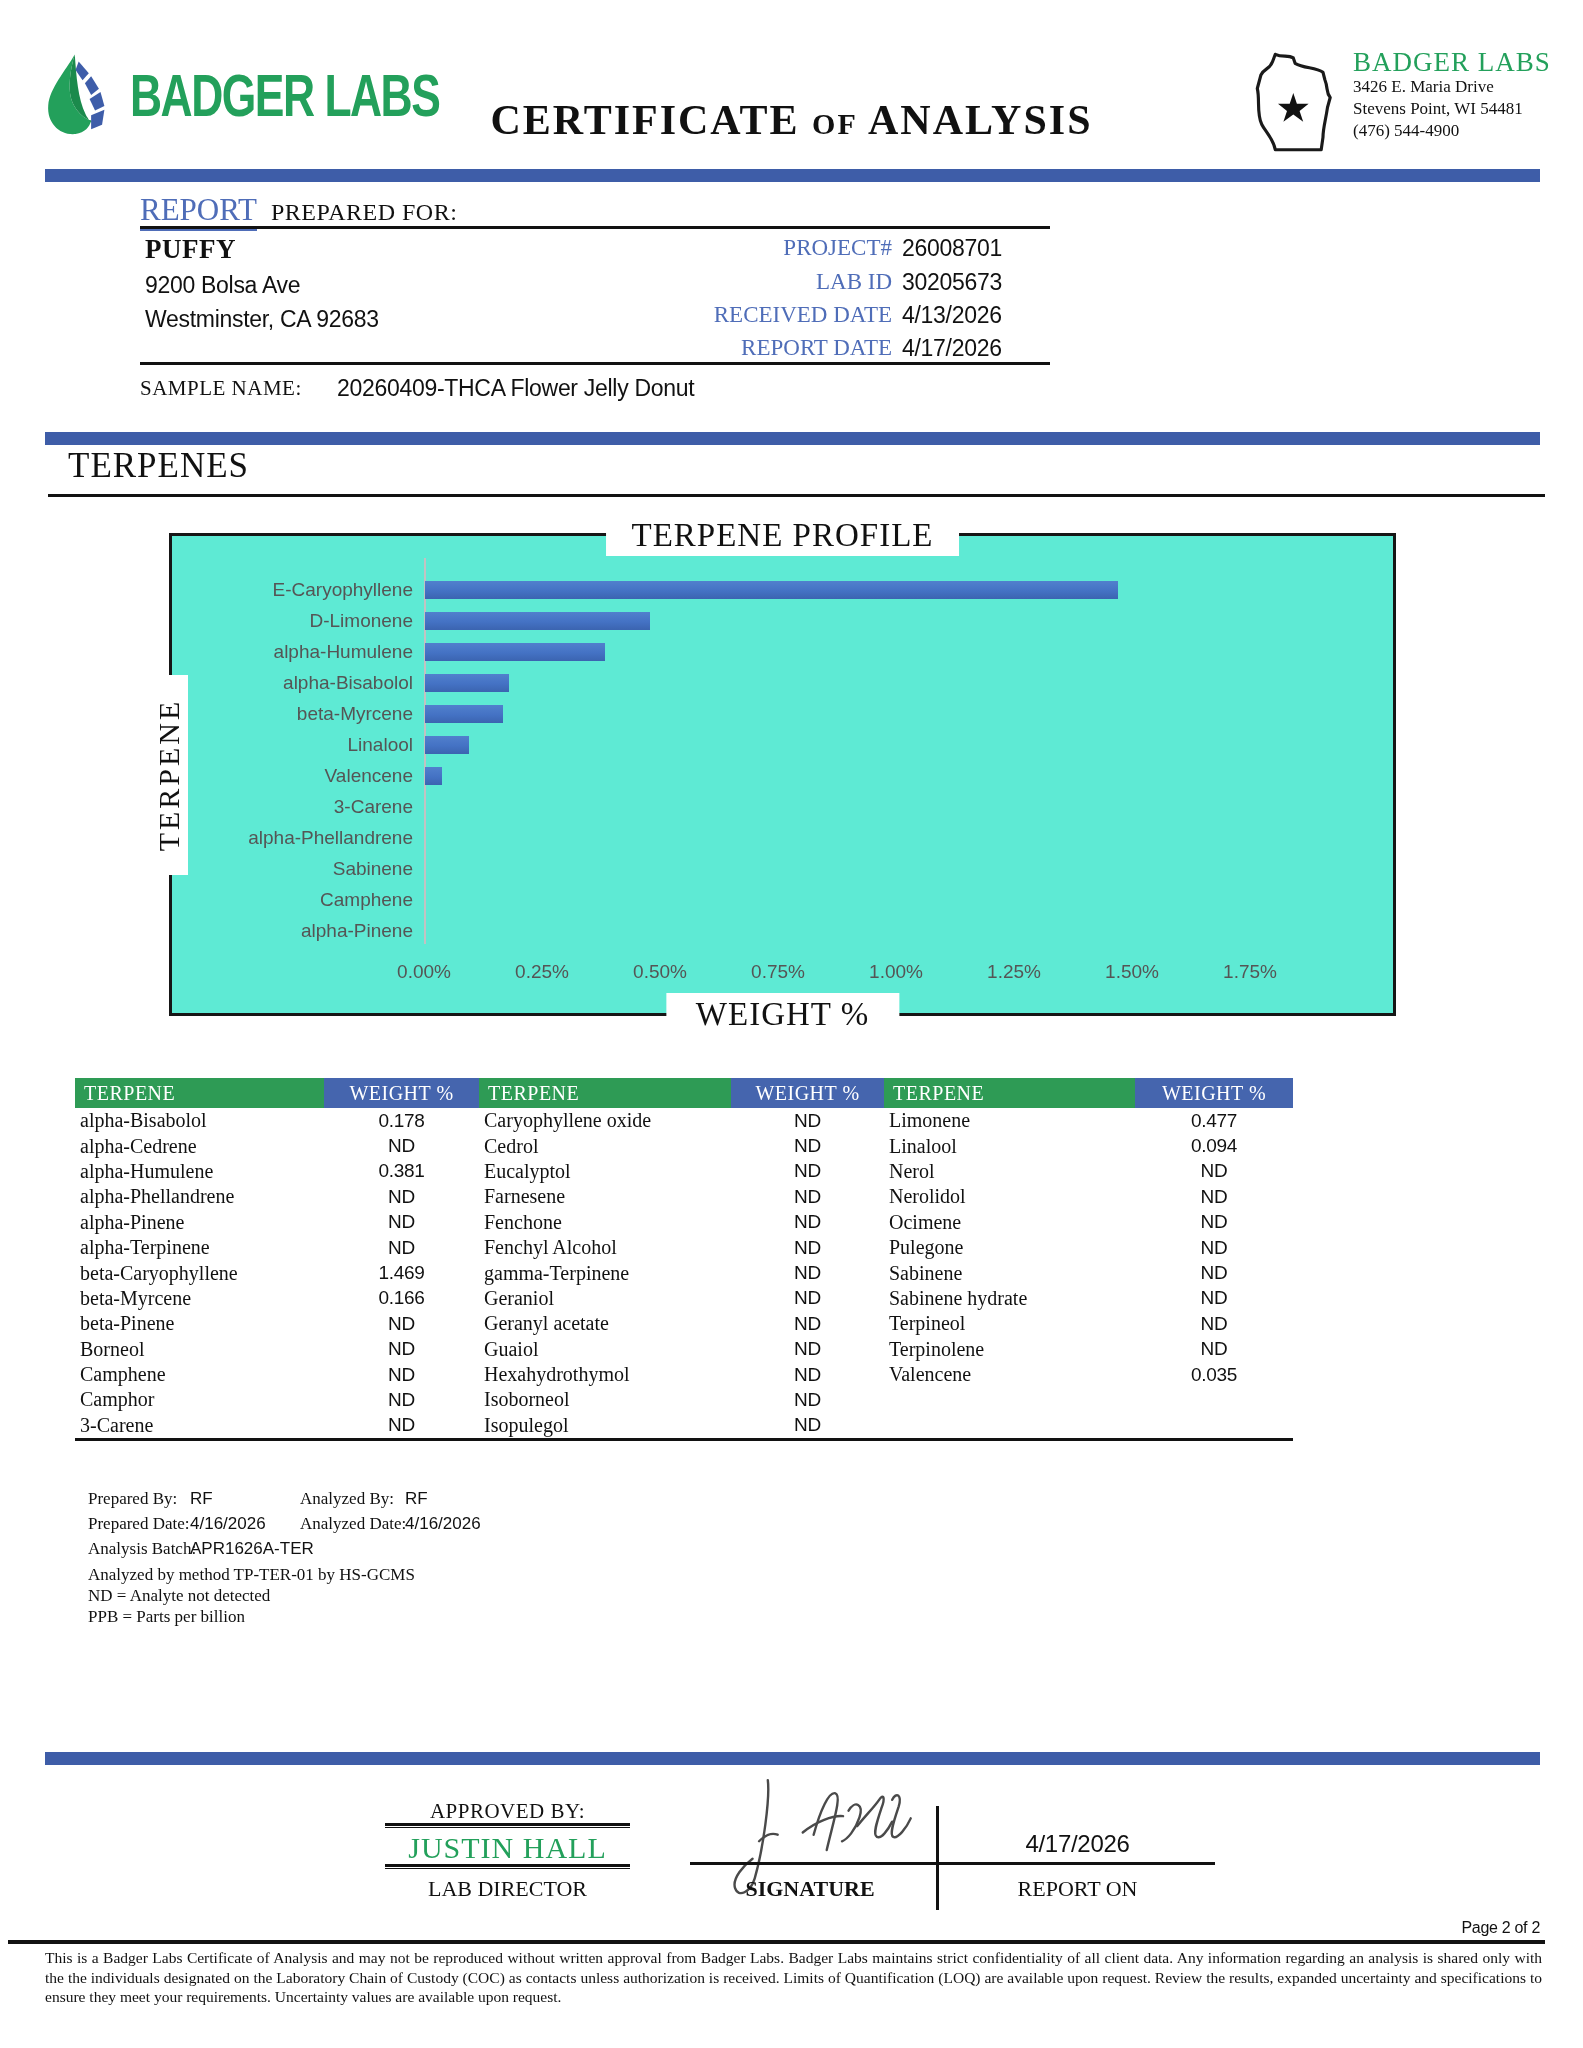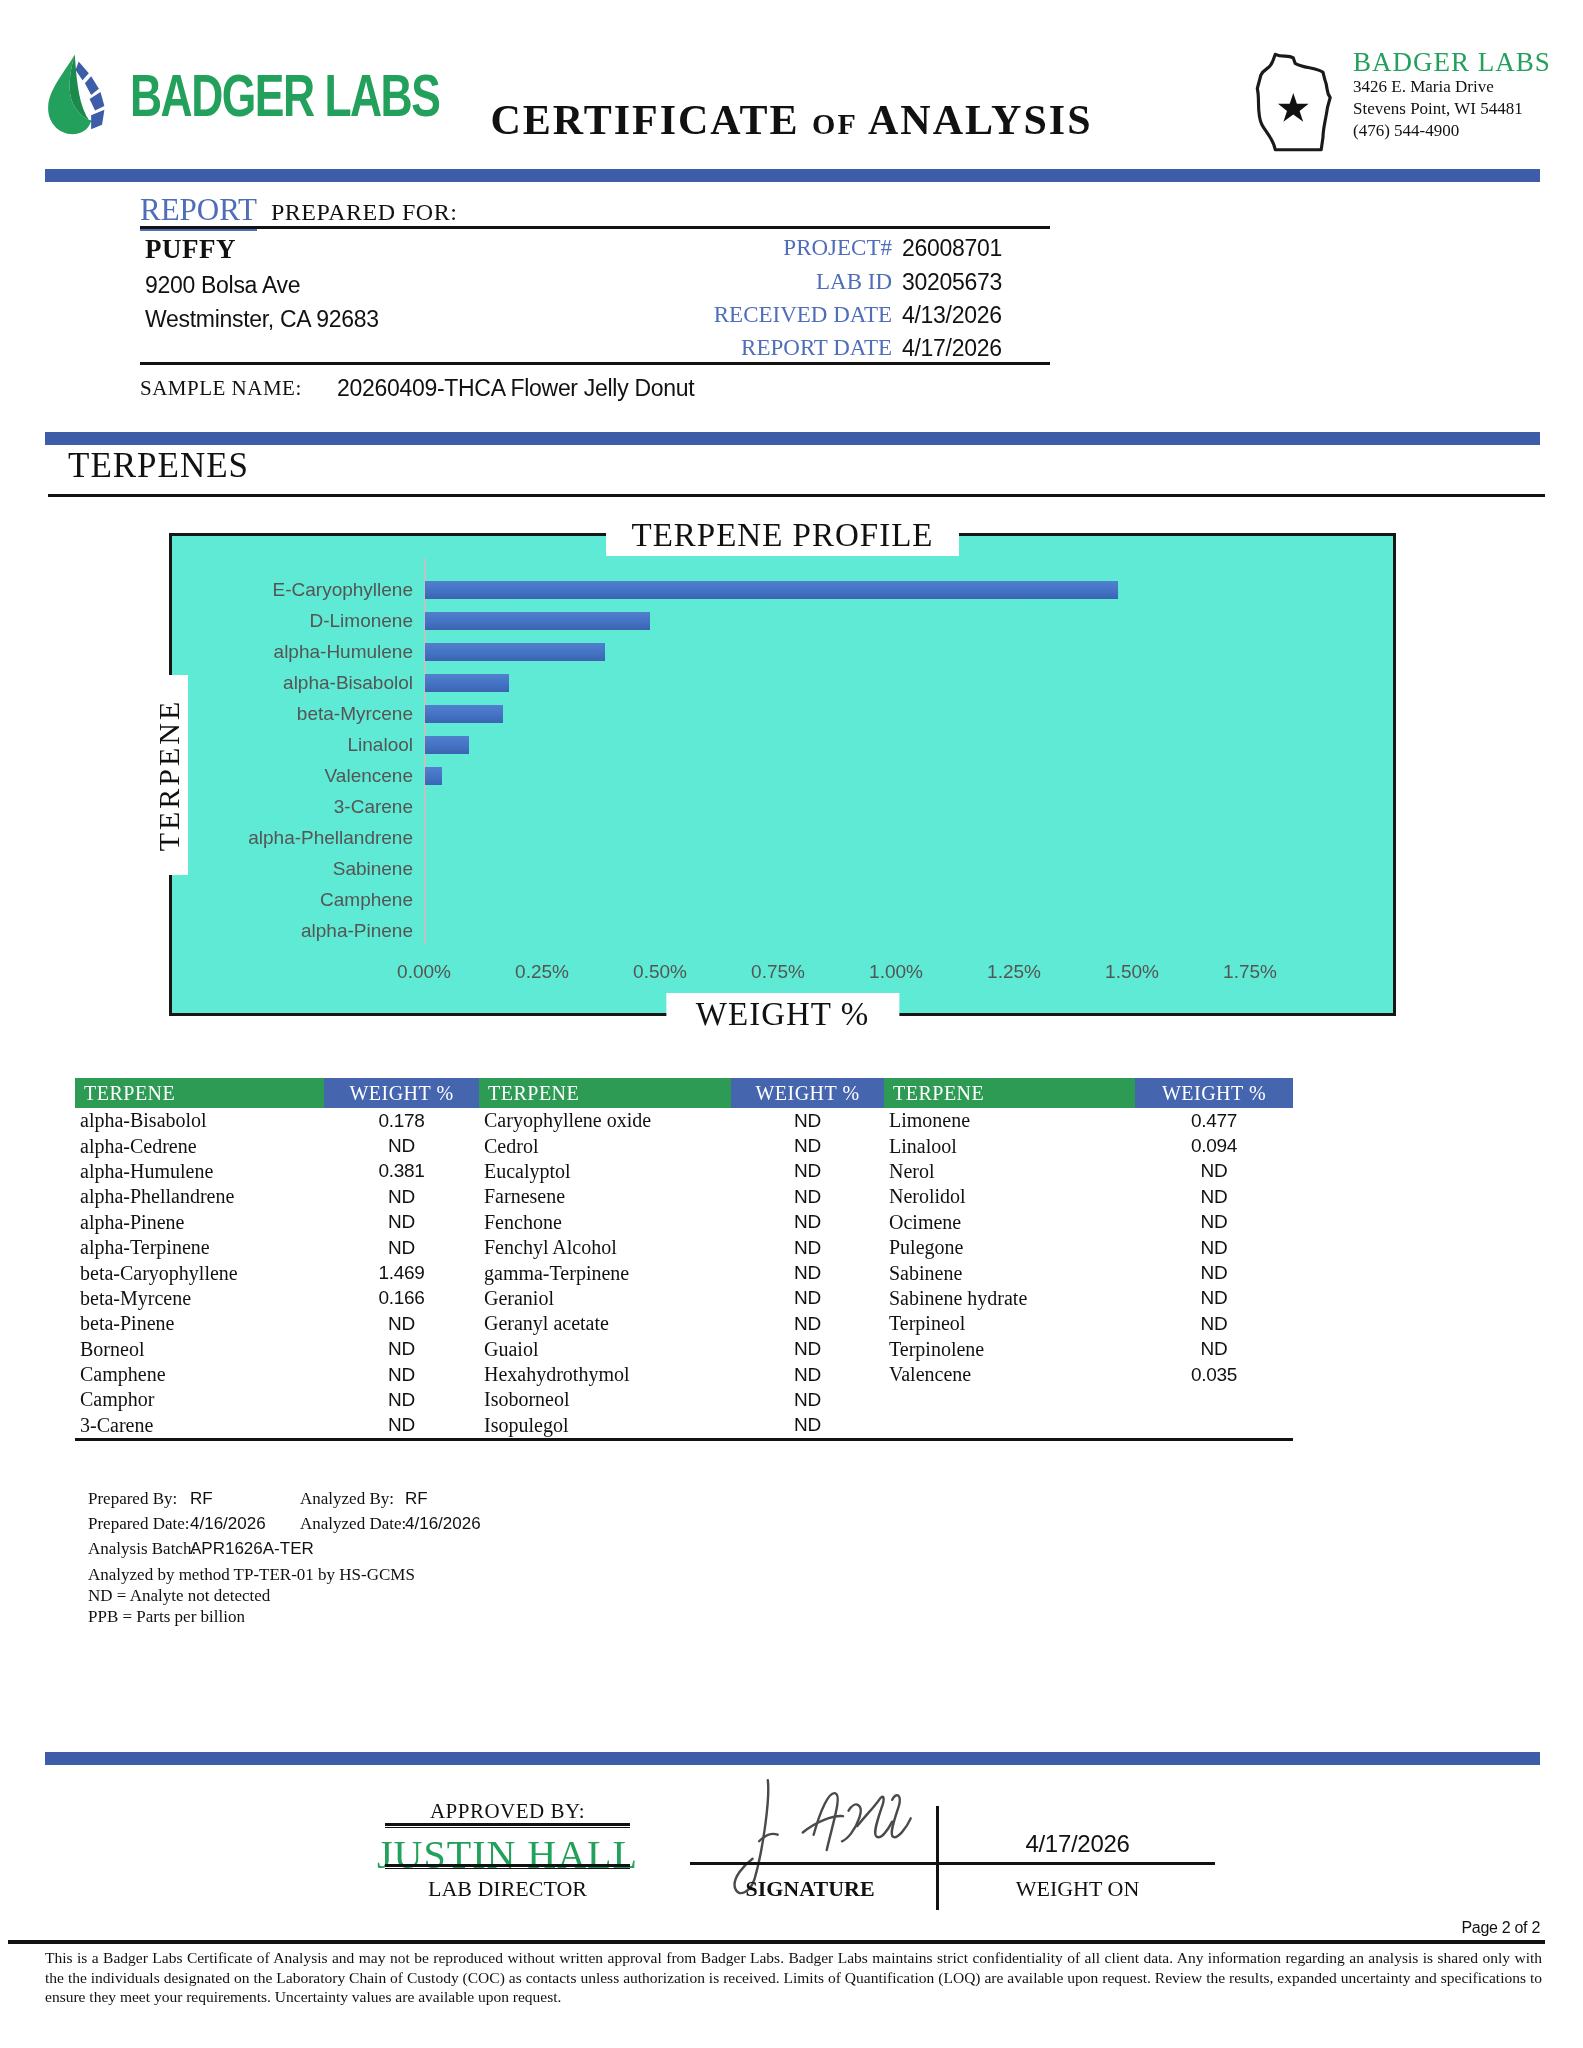--- a/index.html
+++ b/index.html
@@ -77,21 +77,21 @@
   .tc.val{justify-content:center;font-family:"Liberation Sans",sans-serif;font-size:19px;letter-spacing:-0.3px;}
 
   
   .note-label{position:absolute;font-size:17px;}
   .note-val{position:absolute;font-family:"Liberation Sans",sans-serif;font-size:17px;}
   .note-line{position:absolute;font-size:17px;}
 
   
   #approved-label{left:385px;top:1799px;width:245px;text-align:center;font-size:21px;letter-spacing:.5px;}
   .dbl-rule{position:absolute;left:385px;width:245px;height:5px;border-top:3px solid #111;border-bottom:1px solid #111;box-sizing:border-box;}
-  #approver-name{left:375px;top:1831px;width:265px;text-align:center;font-size:40px;letter-spacing:1px;color:var(--brand-green);}
+  #approver-name{left:375px;top:1831px;width:265px;text-align:center;font-size:30px;letter-spacing:1px;color:var(--brand-green);}
   #approver-title{left:385px;top:1876px;width:245px;text-align:center;font-size:22px;}
   #sig-svg{left:718px;top:1778px;}
   #sig-line{left:690px;top:1862px;width:525px;height:3px;}
   #sig-vline{left:936px;top:1806px;width:3px;height:104px;background:#111;}
   #signed-date{left:1000px;top:1830px;width:155px;text-align:center;font-size:24px;}
   #signature-label{left:700px;top:1876px;width:220px;text-align:center;font-size:22px;font-weight:bold;}
   #signedon-label{left:1000px;top:1876px;width:155px;text-align:center;font-size:22px;}
 
   
   #page-label{right:43px;top:1919px;font-size:16px;}
@@ -356,19 +356,19 @@
       <path d="M76,50 C88,40 104,34 113,35"></path>
       <path d="M118,30 C124,20 132,24 128,36 C124,48 117,56 112,58"></path>
       <path d="M126,44 C134,34 142,26 146,20 C150,14 152,18 148,28 C144,40 140,52 144,54 C148,56 154,48 158,40"></path>
       <path d="M158,20 C162,12 167,16 164,26 C160,38 155,52 159,54 C163,56 171,46 175,37"></path>
     </g>
   </svg>
   <div class="abs hrule" id="sig-line"></div>
   <div class="abs" id="sig-vline"></div>
   <div class="abs sans" id="signed-date">4/17/2026</div>
   <div class="abs" id="signature-label">SIGNATURE</div>
-  <div class="abs" id="signedon-label">WEIGHT ON</div>
+  <div class="abs" id="signedon-label">REPORT ON</div>
 
   <div class="abs sans" id="page-label">Page 2 of 2</div>
   <div class="abs hrule" id="footer-rule"></div>
   <div class="abs" id="disclaimer">This is a Badger Labs Certificate of Analysis and may not be reproduced without written approval from Badger Labs. Badger Labs maintains strict confidentiality of all client data. Any information regarding an analysis is shared only with the the individuals designated on the Laboratory Chain of Custody (COC) as contacts unless authorization is received. Limits of Quantification (LOQ) are available upon request. Review the results, expanded uncertainty and specifications to ensure they meet your requirements. Uncertainty values are available upon request.</div>
 
 </div>
 
 </body></html>

